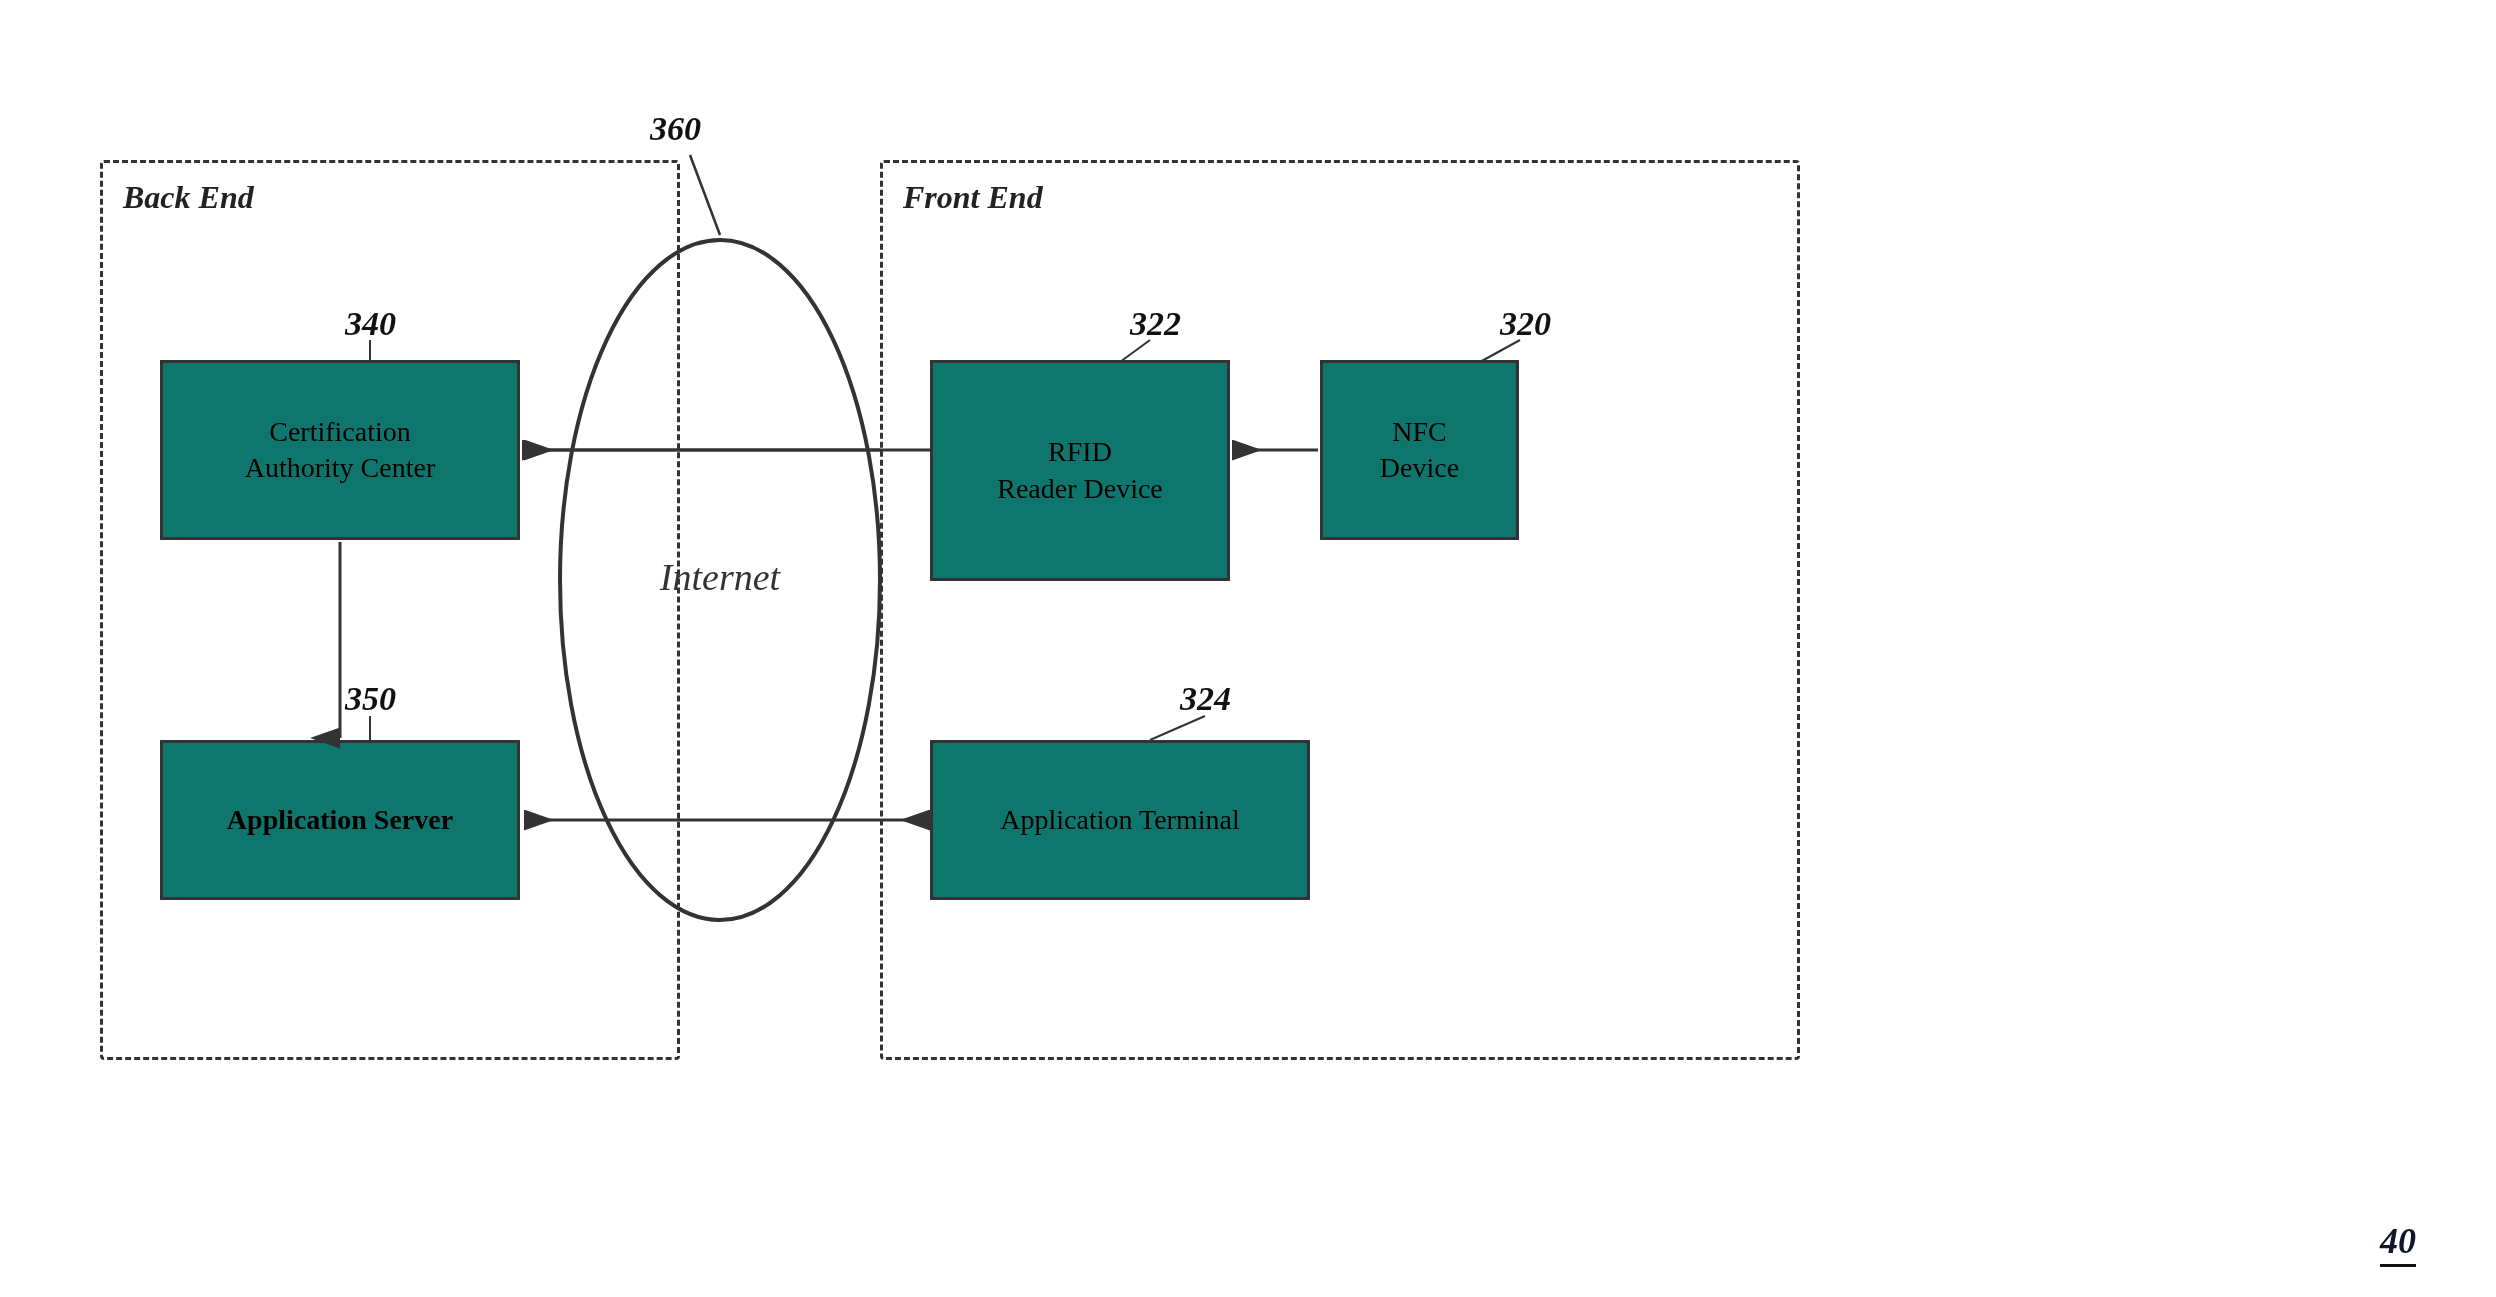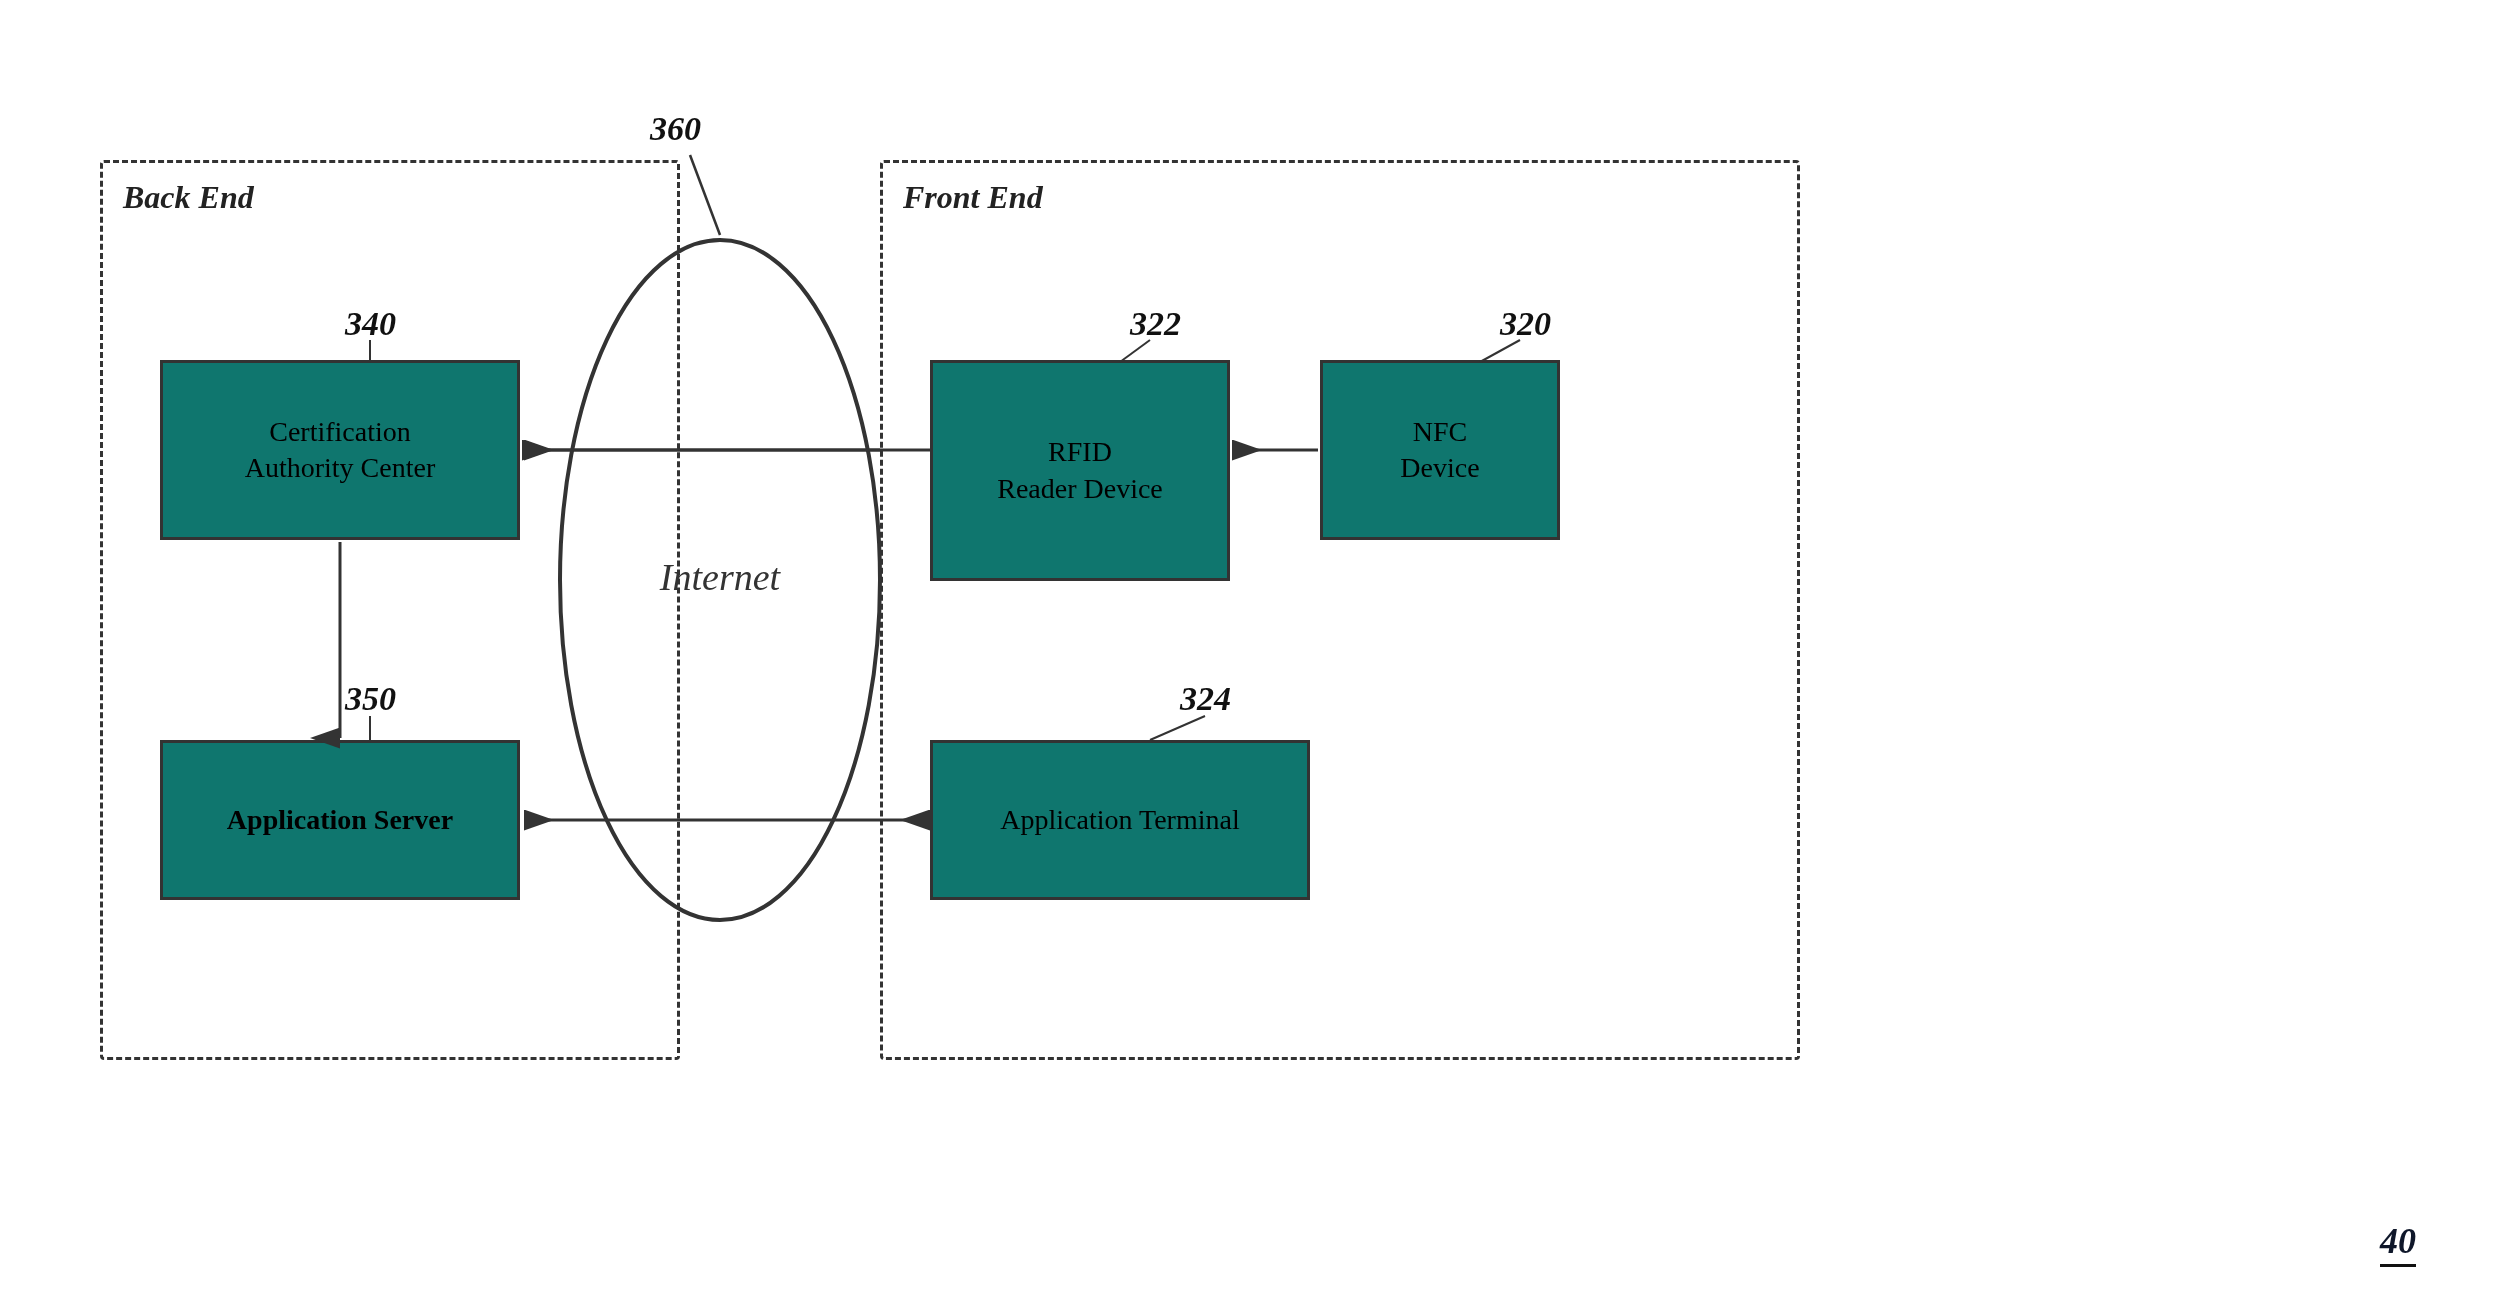--- a/index.html
+++ b/index.html
@@ -88,21 +88,21 @@
       left: 870px;
       top: 280px;
       width: 300px;
       height: 221px;
     }
 
     
     .box-nfc {
       left: 1260px;
       top: 280px;
-      width: 240px;
+      width: 199px;
       height: 180px;
     }
 
     
     .box-app-terminal {
       left: 870px;
       top: 660px;
       width: 380px;
       height: 160px;
     }

